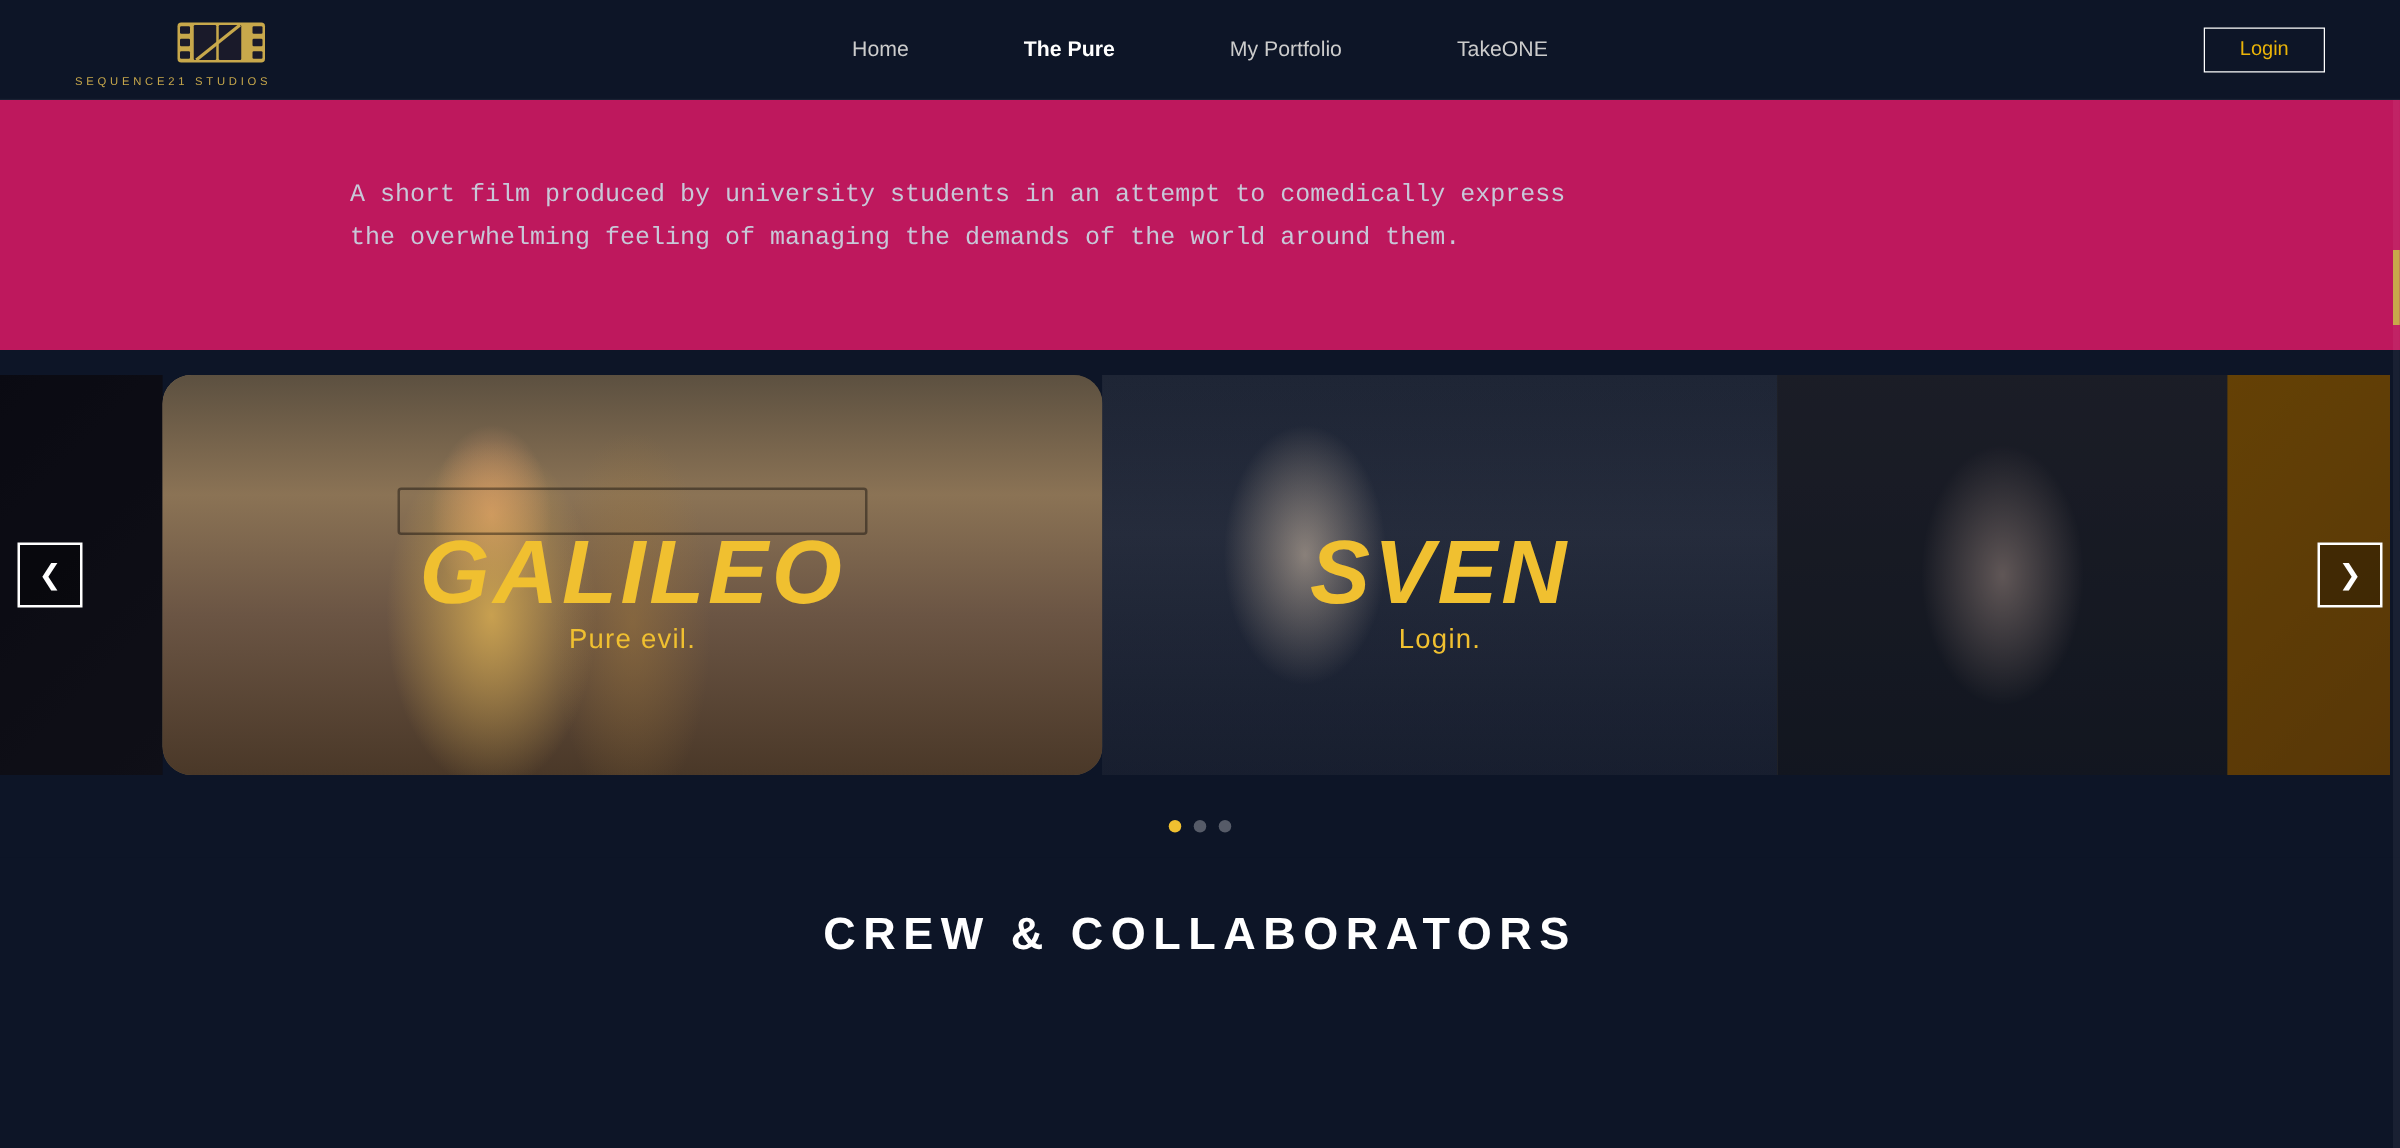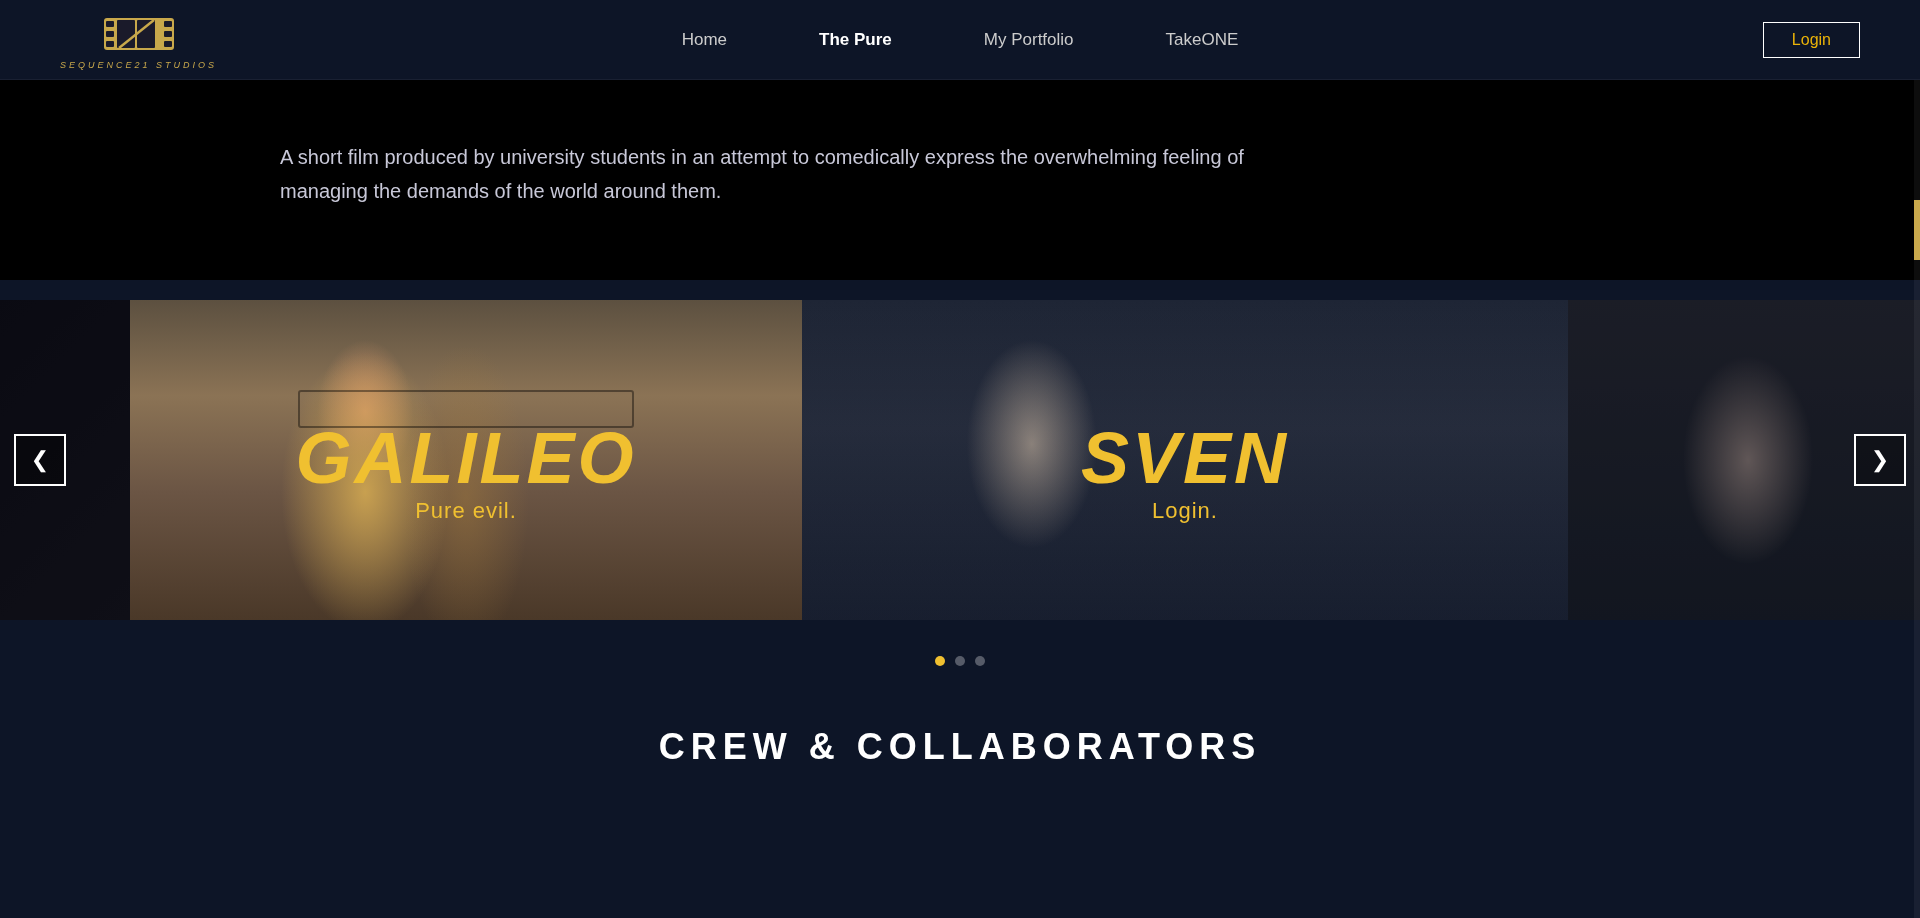--- a/index.html
+++ b/index.html
@@ -22,22 +22,21 @@
       height: 80px;
       background-color: #0d1527;
       border-bottom: 1px solid rgba(255,255,255,0.05);
       position: relative;
       z-index: 10;
     }
 
     .logo-area {
       display: flex;
       flex-direction: column;
-      align-items: center;
-      font-style: italic;
+      align-items: flex-end;
     }
 
     .logo-text {
       font-size: 9px;
       letter-spacing: 3px;
       color: #c8a84b;
       margin-top: 2px;
       font-weight: 500;
     }
 
@@ -69,23 +68,24 @@
       padding: 8px 28px;
       background: transparent;
       color: #eab308;
       font-size: 16px;
       cursor: pointer;
       font-family: Arial, sans-serif;
     }
 
     
     .hero-section {
-      background-color: #000000;
+      background-color: #be185d;
       padding: 60px 0 50px 280px;
       min-height: 200px;
+      font-family: Liberation Mono, monospace;
     }
 
     .hero-description {
       max-width: 1000px;
       font-size: 20px;
       line-height: 1.7;
       color: #c8c8d8;
       font-weight: 300;
     }
 
@@ -114,27 +114,28 @@
       flex-shrink: 0;
     }
 
     .slide-left-peek {
       width: 130px;
       background: #1a1a2e;
       filter: brightness(0.4);
     }
 
     .slide-main-1 {
-      width: 672px;
+      width: 752px;
       background: linear-gradient(135deg, #8b7355 0%, #6b5a3e 30%, #4a3f2a 60%, #5c5040 100%);
       position: relative;
+      border-radius: 23px;
     }
 
     .slide-main-2 {
-      width: 766px;
+      width: 540px;
       background: linear-gradient(135deg, #2a3040 0%, #1e2535 40%, #2d3545 100%);
       position: relative;
     }
 
     .slide-right-1 {
       width: 360px;
       background: linear-gradient(135deg, #3a3530 0%, #4a4035 50%, #3d3830 100%);
       filter: brightness(0.6);
     }
 

